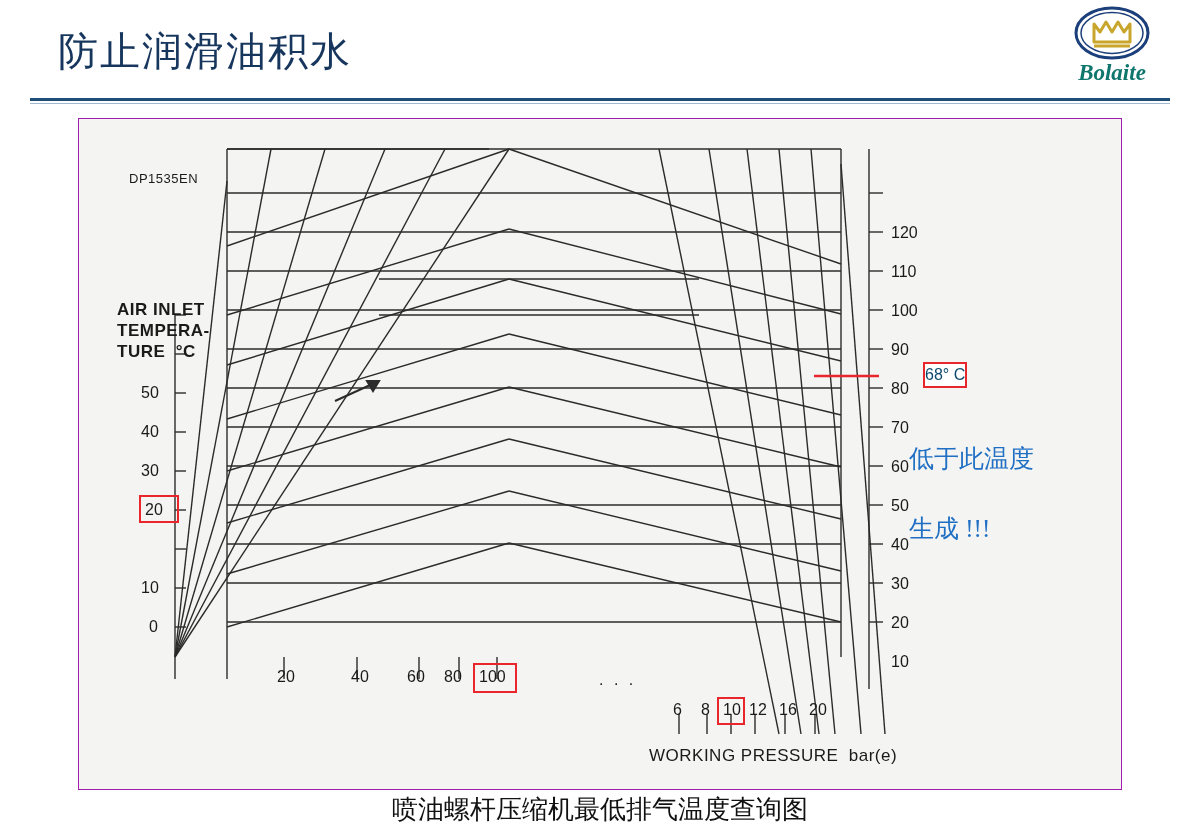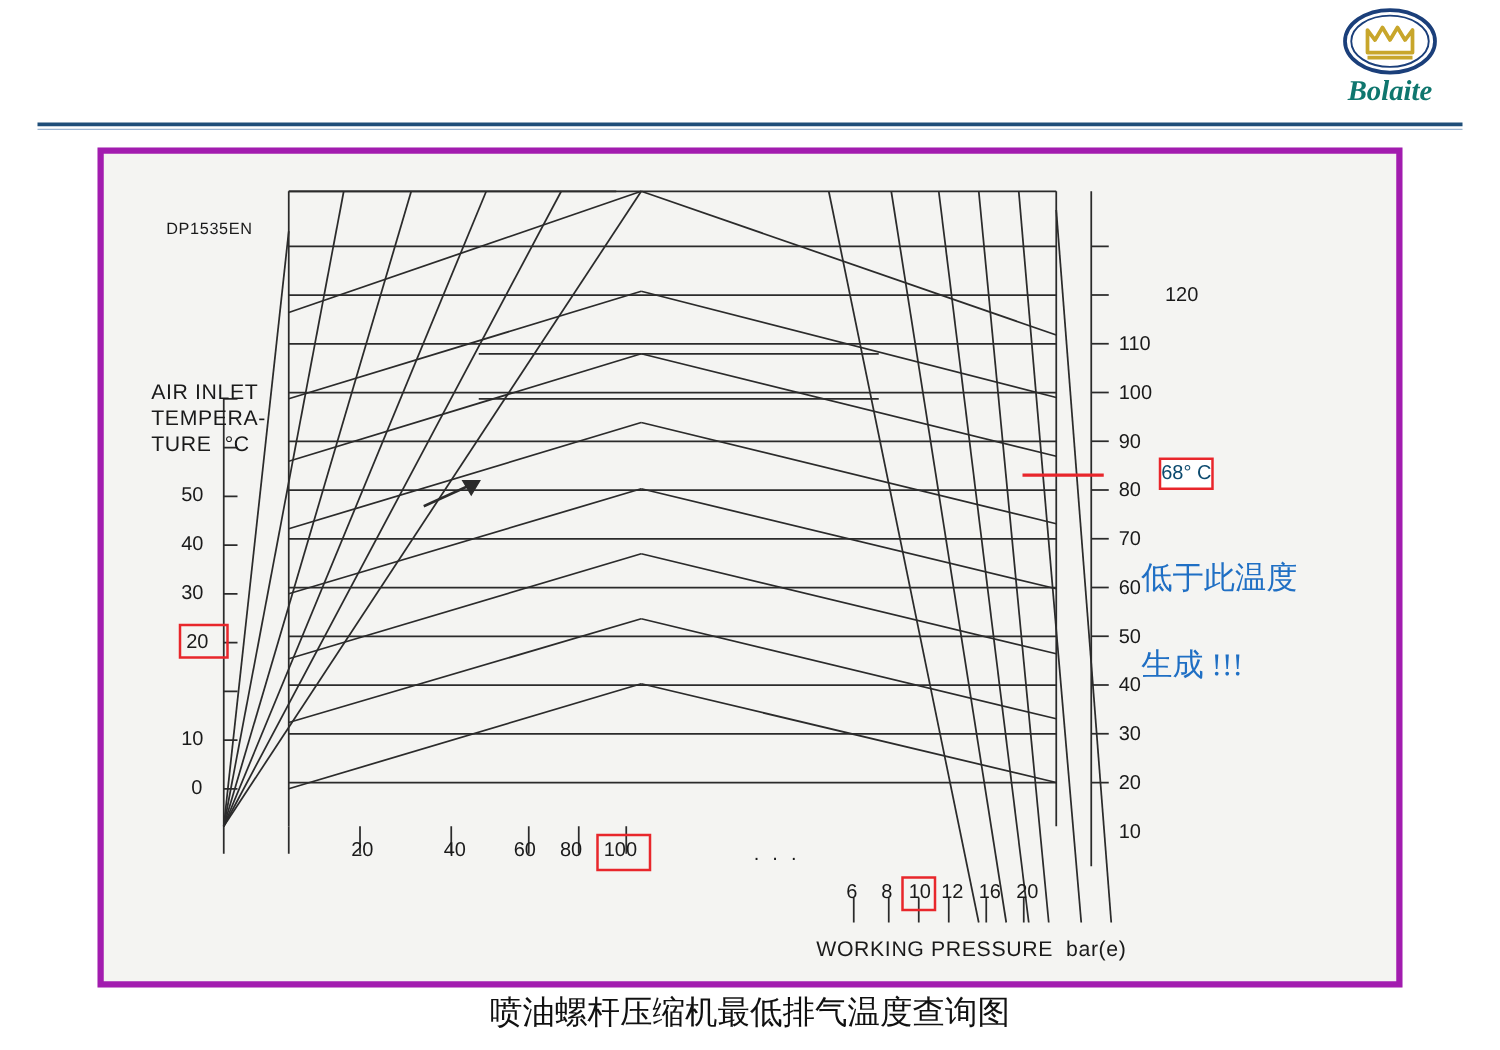--- a/index.html
+++ b/index.html
@@ -40,21 +40,21 @@
     text-align:center;
     font-family:"Liberation Serif", serif;
     font-style:italic;font-weight:bold;
     font-size:23px;color:#0f766e;
     letter-spacing:0px;
   }
   
   .chart-wrap{
     position:absolute;left:78px;top:118px;width:1044px;height:672px;
     background:#f4f4f2;
-    border:5px solid #a21caf;
+    border:1px solid #a21caf;
     box-sizing:border-box;
   }
   .chart-svg{position:absolute;left:0;top:0;}
   
   .lbl{
     position:absolute;
     font-family:"Liberation Sans", sans-serif;
     color:#1a1a1a;
     white-space:pre;
   }
@@ -89,20 +89,21 @@
     position:absolute;left:0;top:792px;width:1200px;
     text-align:center;
     font-size:26px;color:#111;
     font-family:"Liberation Serif", serif;
   }
 </style>
 </head>
 <body>
 
 <div class="header">
+  <div class="header-title">防止润滑油积水</div>
   <div class="header-rule"></div>
   <div class="header-rule-thin"></div>
 
   <div class="logo">
     <div class="logo-badge">
       <svg width="76" height="54" viewBox="0 0 76 54">
         <ellipse cx="38" cy="27" rx="36" ry="25" fill="none" stroke="#1b3f7a" stroke-width="3"></ellipse>
         <ellipse cx="38" cy="27" rx="31" ry="20.5" fill="none" stroke="#1b3f7a" stroke-width="1.5"></ellipse>
         <path d="M20 36 L20 18 L26 26 L32 16 L38 26 L44 16 L50 26 L56 18 L56 36 Z" fill="none" stroke="#c8a62b" stroke-width="3" stroke-linejoin="round"></path>
         <line x1="20" y1="40" x2="56" y2="40" stroke="#c8a62b" stroke-width="3"></line>
@@ -221,25 +222,25 @@
       <line x1="256" y1="282" x2="300" y2="262"></line>
       <polygon points="300,262 288,262 294,272"></polygon>
     </g>
 
     <line x1="735" y1="257" x2="800" y2="257" stroke="#e8262b" stroke-width="2.6"></line>
   </svg>
 
   <div class="lbl lbl-code" style="left:50px;top:52px;">DP1535EN</div>
 
 
-  <div class="lbl lbl-axis" style="left:38px;top:180px;">AIR INLET
+  <div class="lbl lbl-axis" style="left:38px;top:180px;font-weight:bold;">AIR INLET
 TEMPERA-
 TURE  °C</div>
 
-  <div class="lbl lbl-tick" style="left:812px;top:105px;margin-left:37px;">120</div>
+  <div class="lbl lbl-tick" style="left:812px;top:105px;">120</div>
   <div class="lbl lbl-tick" style="left:812px;top:144px;">110</div>
   <div class="lbl lbl-tick" style="left:812px;top:183px;">100</div>
   <div class="lbl lbl-tick" style="left:812px;top:222px;">90</div>
   <div class="lbl lbl-tick" style="left:812px;top:261px;">80</div>
   <div class="lbl lbl-tick" style="left:812px;top:300px;">70</div>
   <div class="lbl lbl-tick" style="left:812px;top:339px;">60</div>
   <div class="lbl lbl-tick" style="left:812px;top:378px;">50</div>
   <div class="lbl lbl-tick" style="left:812px;top:417px;">40</div>
   <div class="lbl lbl-tick" style="left:812px;top:456px;">30</div>
   <div class="lbl lbl-tick" style="left:812px;top:495px;">20</div>

